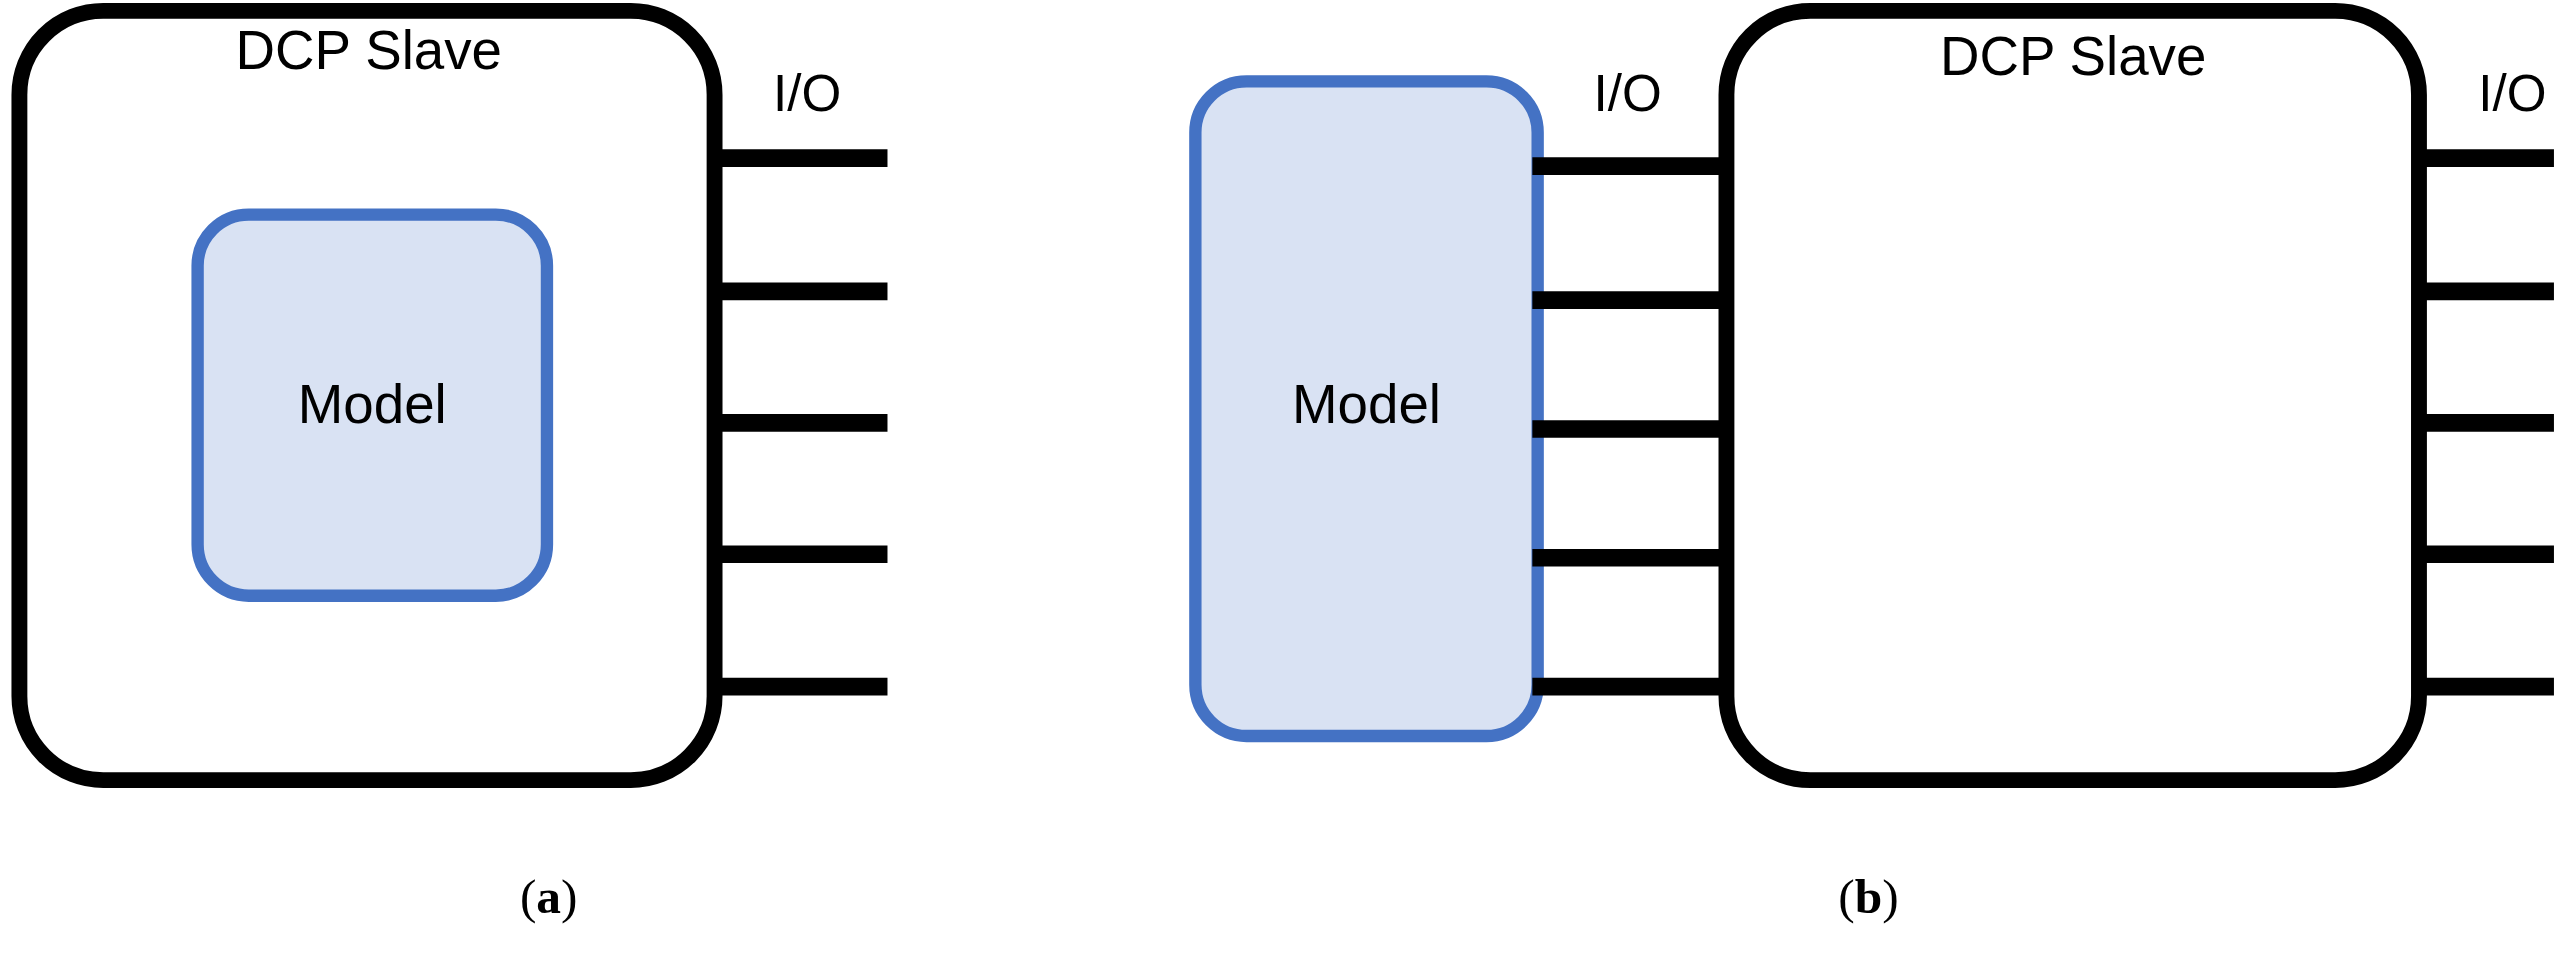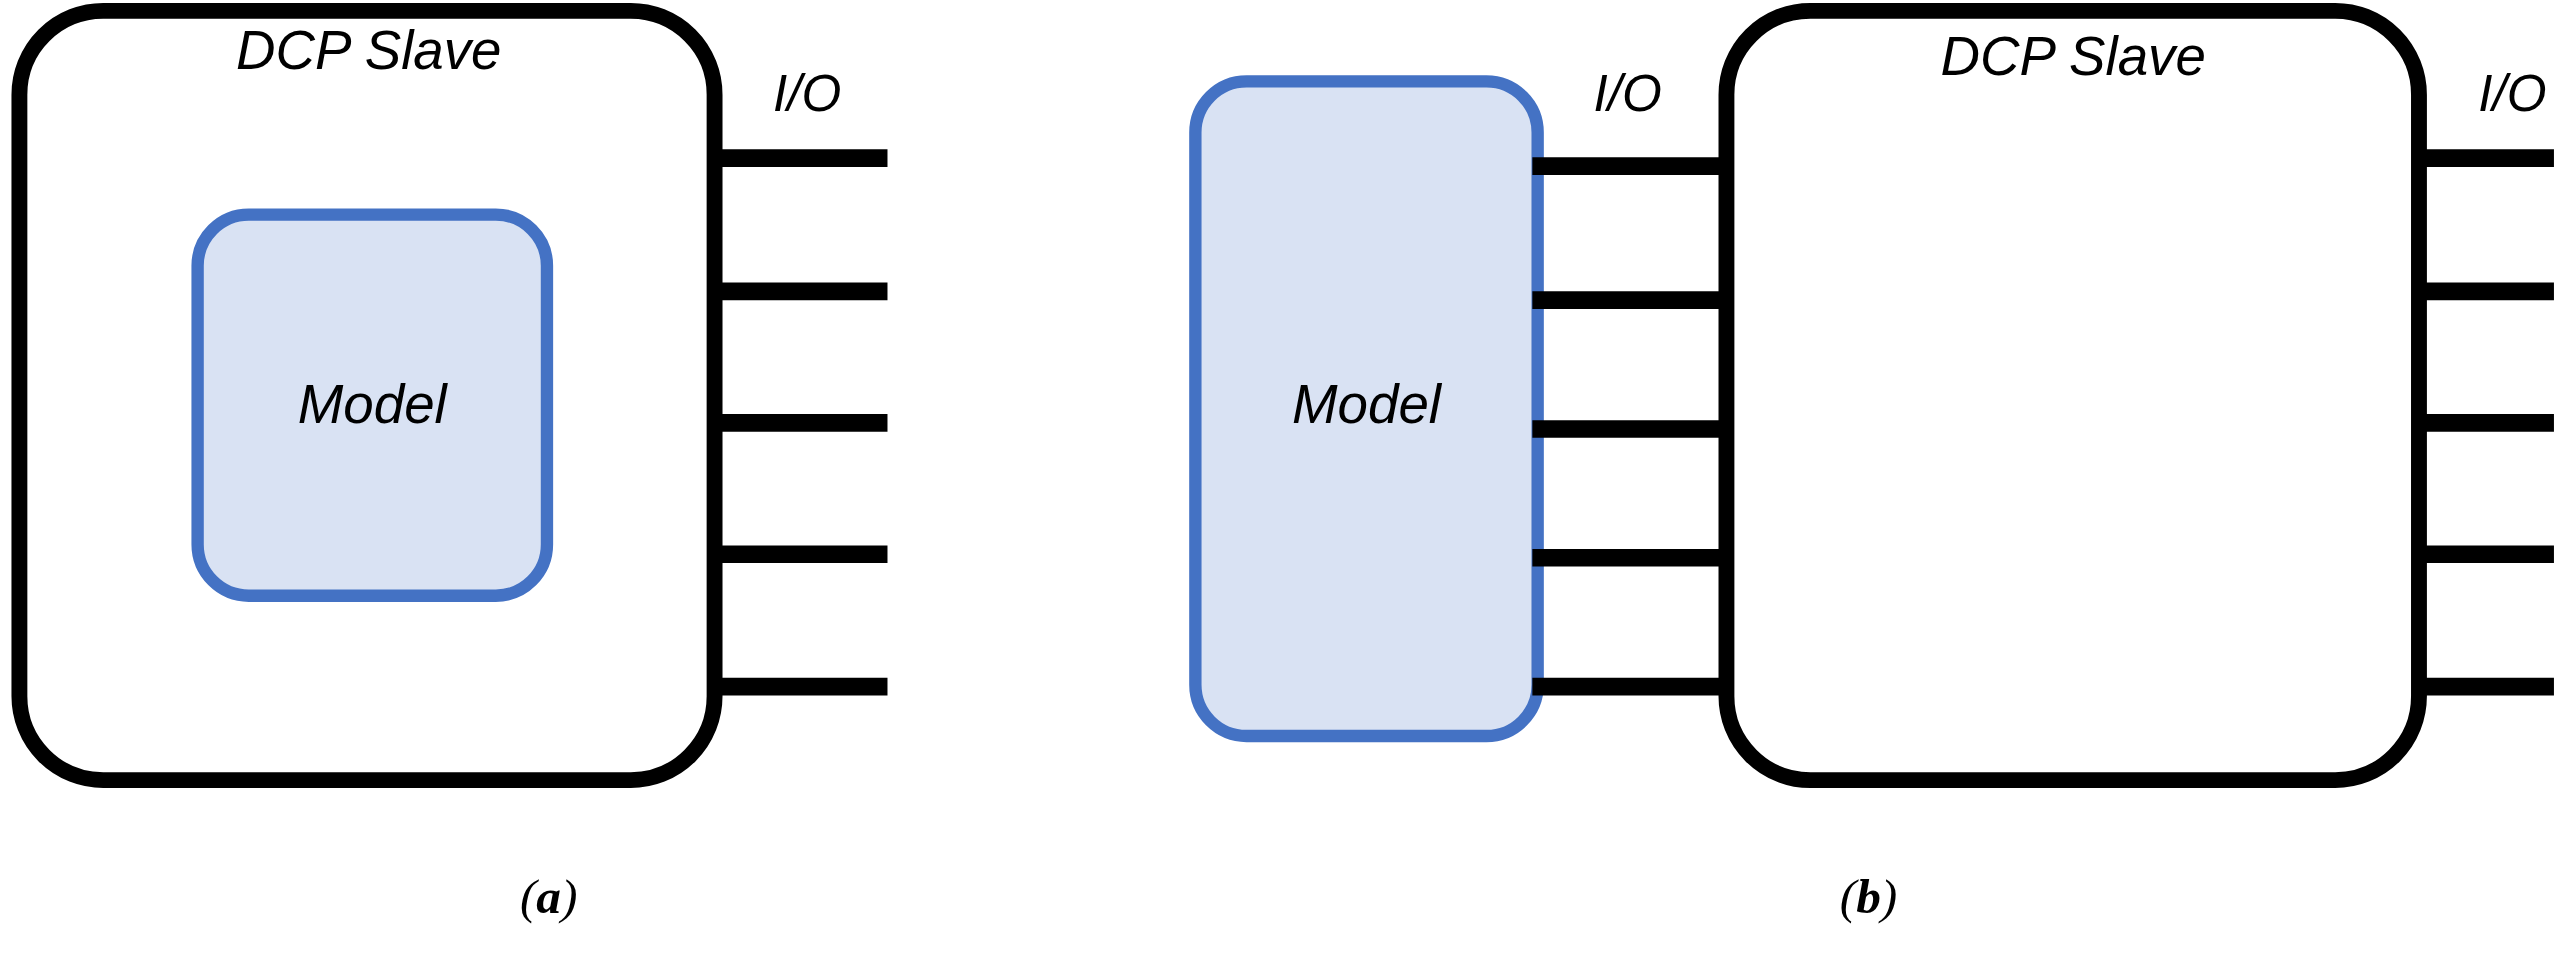--- a/index.html
+++ b/index.html
@@ -11,21 +11,20 @@
     width: 2576px;
     height: 955px;
     overflow: hidden;
     font-family: "Liberation Sans", sans-serif;
   }
   #figure-root {
     position: relative;
     width: 2576px;
     height: 955px;
     background: #ffffff;
-    font-style: italic;
   }
   svg.fig {
     display: block;
     width: 2576px;
     height: 955px;
   }
   .outer-box {
     fill: #ffffff;
     stroke: #000000;
     stroke-width: 18;

